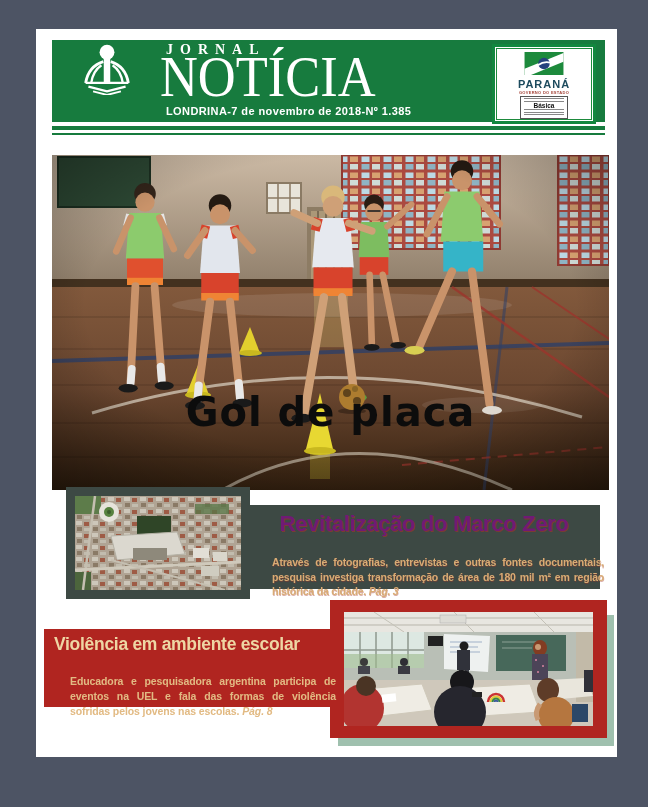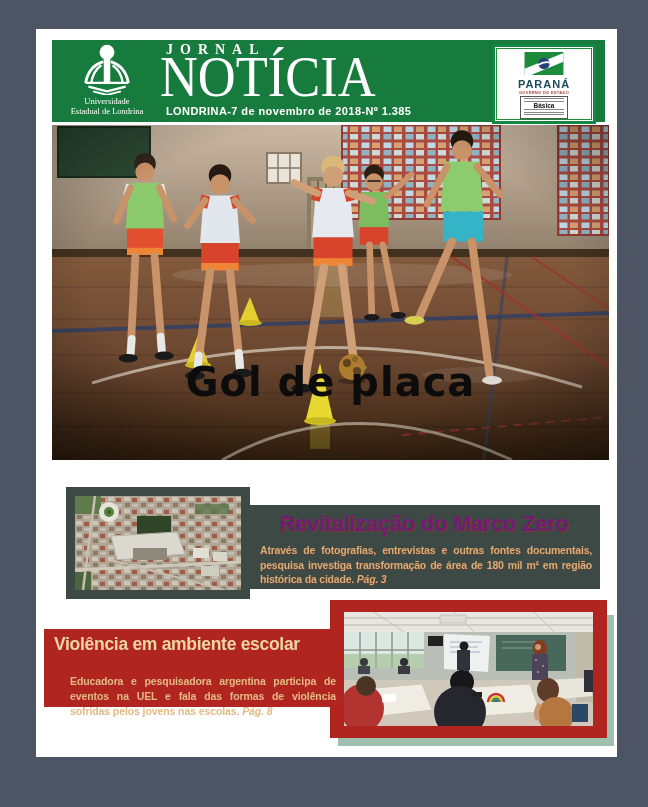--- a/index.html
+++ b/index.html
@@ -25,37 +25,37 @@
   .gov-name{font-size:11px;font-weight:700;color:#1d4b5e;letter-spacing:1px;margin-top:3px;text-align:right;}
   .gov-sub{font-size:4px;font-weight:700;color:#a5453a;letter-spacing:.3px;}
   .gov-seal{width:46px;border:1px solid #555;margin-top:1px;text-align:center;
             font-size:6.5px;font-weight:700;color:#111;line-height:7px;padding:1px 0;}
   .seal-lines{height:4px;margin:0 3px;background:repeating-linear-gradient(#888 0 1px,transparent 1px 2.5px);}
   .seal-lines.tall{height:8px;}
   .rules{position:absolute;left:16px;top:97px;width:553px;height:3px;
          border-top:4px solid #177b3e;border-bottom:2px solid #177b3e;}
 
   
-  .lead-photo{position:absolute;left:16px;top:96px;width:557px;height:335px;margin:0;}
+  .lead-photo{position:absolute;left:16px;top:126px;width:557px;height:335px;margin:0;}
   .lead-photo svg{position:absolute;left:0;top:0;}
   .lead-headline{position:absolute;left:0;top:234px;width:100%;text-align:center;
                  font-family:"DejaVu Sans",sans-serif;font-weight:700;font-size:40px;
                  color:#0c0c0c;letter-spacing:1px;}
   .lead-summary{position:absolute;left:10px;top:291px;width:537px;margin:0;text-align:center;
                 font-weight:700;font-size:12.5px;line-height:17px;letter-spacing:-.2px;color:#241509;}
   .lead-summary em, .s2-body em, .s3-body em{font-style:italic;}
 
   
   .s2-panel{position:absolute;left:30px;top:476px;width:534px;height:84px;background:#3d4944;}
   .map-frame{position:absolute;left:30px;top:458px;width:184px;height:112px;background:#3d4944;}
   .map-frame svg{position:absolute;left:9px;top:9px;}
   .s2-headline{position:absolute;left:218px;top:482px;width:340px;margin:0;text-align:center;
                font-size:22px;font-weight:700;color:#701a75;letter-spacing:-.3px;
                text-shadow:1px 1px 0 rgba(163,52,40,.6);}
-  .s2-body{position:absolute;left:224px;top:514px;width:332px;margin:0;text-align:justify;
+  .s2-body{position:absolute;left:224px;top:514px;width:332px;margin:12px;text-align:justify;
            font-weight:700;font-size:10.5px;line-height:14.5px;letter-spacing:-.2px;color:#d9ac74;
            text-shadow:.5px .5px 0 rgba(163,52,40,.4);}
 
   
   .s3-shadow{position:absolute;left:302px;top:586px;width:276px;height:131px;background:#9fc0ae;}
   .s3-frame{position:absolute;left:294px;top:571px;width:277px;height:138px;background:#b02520;}
   .s3-frame svg{position:absolute;left:14px;top:12px;}
   .s3-panel{position:absolute;left:8px;top:600px;width:286px;height:78px;background:#b02520;}
   .s3-headline{position:absolute;left:18px;top:605px;width:268px;margin:0;
                font-size:17.5px;font-weight:700;color:#eed6a4;letter-spacing:-.3px;}
@@ -75,24 +75,20 @@
         <g fill="none" stroke="#fff">
           <path d="M26,20 Q10,25 7,43" stroke-width="3"></path>
           <path d="M24,24 Q15,30 13,43" stroke-width="2.5"></path>
           <path d="M34,20 Q50,25 53,43" stroke-width="3"></path>
           <path d="M36,24 Q45,30 47,43" stroke-width="2.5"></path>
           <path d="M7,43 L53,43" stroke-width="2.5"></path>
           <path d="M10,47 L30,52 L50,47" stroke-width="2.5"></path>
           <path d="M15,52 L30,56 L45,52" stroke-width="2"></path>
         </g>
       </svg>
-      <div class="uel-caption">
-        <div>Universidade</div>
-        <div>Estadual de Londrina</div>
-      </div>
       <div class="kicker">JORNAL</div>
       <div class="title">NOTÍCIA</div>
       <div class="dateline">
         <span>LONDRINA</span>
         <span>-</span>
         <span>7 de novembro de 2018</span>
         <span>-</span>
         <span>Nº 1.385</span>
       </div>
       <div class="gov-box">

